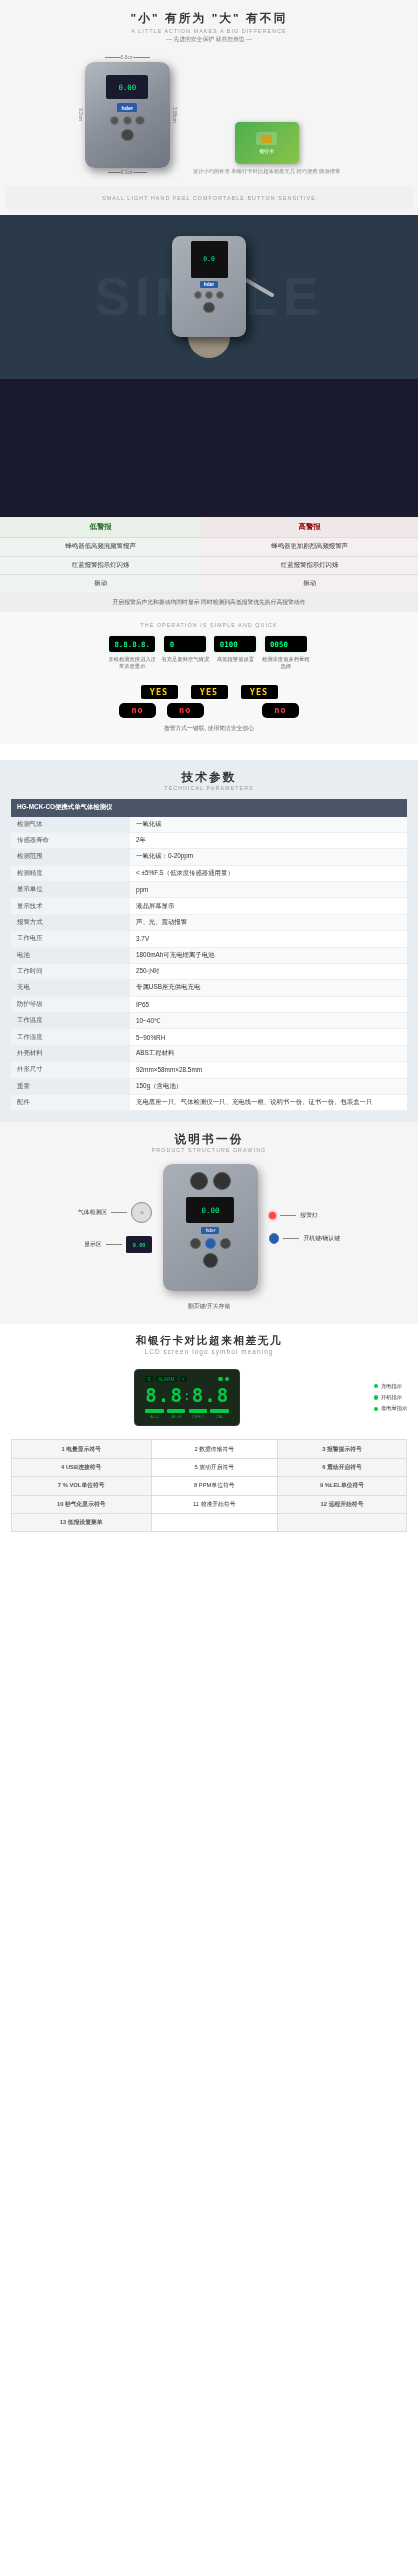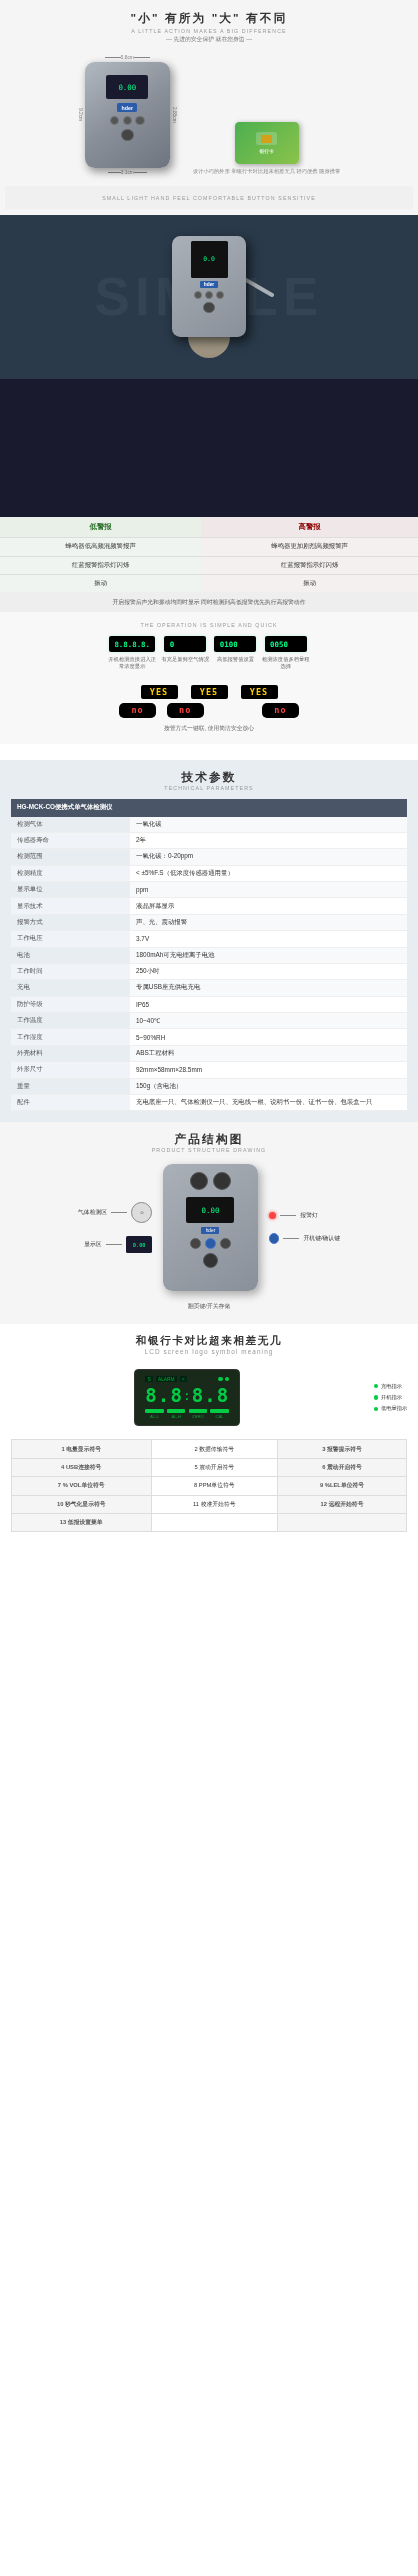--- a/index.html
+++ b/index.html
@@ -706,21 +706,21 @@
     </tr>
     <tr>
       <td>配件</td>
       <td>充电底座一只、气体检测仪一只、充电线一根、说明书一份、证书一份、包装盒一只</td>
     </tr>
   </tbody>
     </table>
 </div>
 
 <div class="structure-section">
-  <div class="struct-title-cn">产品结构图</div>
+  <div class="struct-title-cn">说明书一份</div>
   <div class="struct-title-en">PRODUCT STRUCTURE DRAWING</div>
 
   <div style="display:flex;justify-content:center;align-items:center;gap:10.6px;flex-wrap:wrap;margin:8px 0;">
 
     <div style="display:flex;flex-direction:column;gap:13.2px;align-items:flex-end;">
       <div style="display:flex;align-items:center;gap:4.2px;">
         <div style="font-size:5.8px;color:#333;text-align:right;">气体检测区</div>
         <div style="width:16px;height:0.5px;background:#888;"></div>
 
         <div style="width:21px;height:21px;border-radius:50%;border:1.1px solid #888;background:#ddd;display:flex;align-items:center;justify-content:center;font-size:4.2px;color:#555;">⊙</div>

